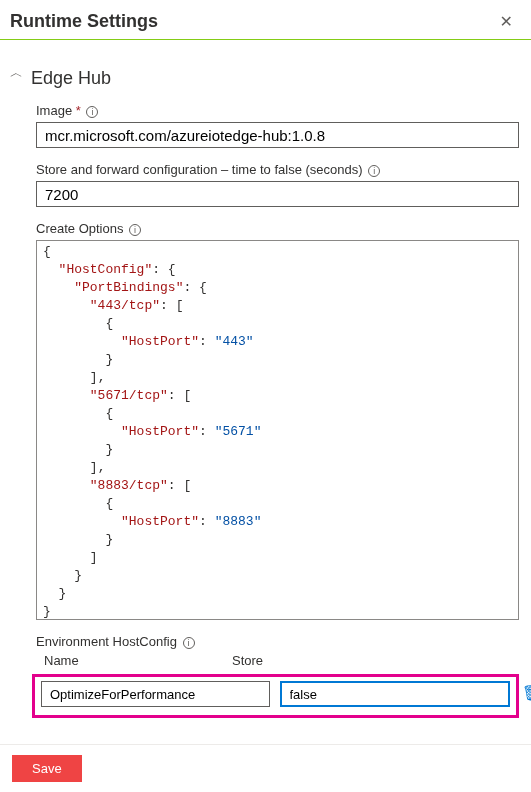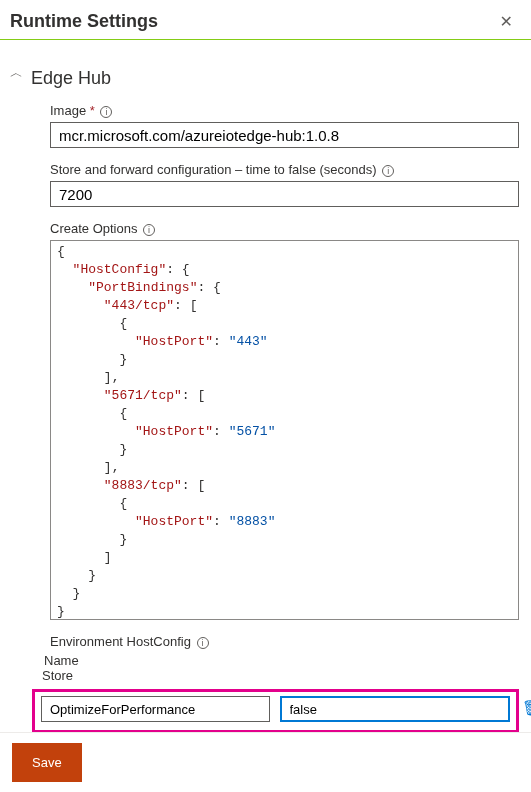--- a/index.html
+++ b/index.html
@@ -8,44 +8,44 @@
 .header { display: flex; align-items: center; justify-content: space-between; padding: 10px 14px 6px 10px; border-bottom: 1px solid #84cc16; }
 .header h1 { font-size: 18px; font-weight: 600; }
 .close-x { font-size: 16px; color: #605e5c; cursor: pointer; padding: 2px 4px; }
 .scroll-area { flex: 1; overflow-y: scroll; padding: 8px 6px 4px 10px; }
 .scroll-area::-webkit-scrollbar { width: 16px; }
 .scroll-area::-webkit-scrollbar-track { background: #f3f2f1; }
 .scroll-area::-webkit-scrollbar-thumb { background: #c8c6c4; border: 2px solid #f3f2f1; }
 .section-head { display: flex; align-items: center; gap: 8px; padding: 8px 0 14px 0; cursor: pointer; }
 .chevron { font-size: 13px; color: #605e5c; }
 .section-title { font-size: 18px; font-weight: 400; margin-top: 12px; }
-.field-block { margin-left: 40px; margin-right: 6px; margin-bottom: 14px; }
+.field-block { margin-left: 26px; margin-right: 6px; margin-bottom: 14px; }
 .field-label { font-size: 13px; margin-bottom: 4px; }
 .req { color: #a4262c; }
 .info-icon { display: inline-block; width: 12px; height: 12px; border: 1px solid #605e5c; border-radius: 50%; font-size: 9px; line-height: 11px; text-align: center; color: #605e5c; margin-left: 2px; vertical-align: middle; }
 .text-input { width: 100%; padding: 4px 8px; border: 1px solid #605e5c; font-size: 15px; font-family: inherit; height: 26px; }
 .code-box { border: 1px solid #8a8886; font-family: Consolas, "Courier New", monospace; font-size: 13px; line-height: 18px; max-height: 380px; overflow-y: scroll; padding: 2px 6px; background: #fff; white-space: pre; }
 .code-box::-webkit-scrollbar { width: 14px; }
 .code-box::-webkit-scrollbar-track { background: #f3f2f1; }
 .code-box::-webkit-scrollbar-thumb { background: #c8c6c4; }
 .tok-brace { color: #323130; }
 .tok-key { color: #a31515; }
 .tok-str { color: #0451a5; }
-.env-header { display: flex; margin-left: 26px; margin-top: 4px; flex-direction: column; }
+.env-header { display: flex; margin-left: 26px; margin-top: 4px; }
 .env-header .col { font-size: 13px; font-weight: 400; }
 .env-header .col.name { width: 190px; padding-left: 8px; }
 .env-header .col.value { width: 190px; padding-left: 6px; }
 .env-row-wrap { margin: 6px 6px 0 22px; position: relative; }
 .highlight-rect { border: 3px solid #e3008c; padding: 4px 6px 8px 6px; display: flex; gap: 10px; }
 .env-input { flex: 1; height: 26px; padding: 3px 8px; font-size: 13px; font-family: inherit; }
 .env-input.name { border: 1px solid #605e5c; }
 .env-input.value { border: 2px solid #0078d4; }
 .delete-icon { position: absolute; right: -22px; top: 10px; color: #0078d4; cursor: pointer; font-size: 15px; }
 .footer { border-top: 1px solid #edebe9; padding: 10px 12px; background: #fff; }
-.save-btn { background: #c2410c; color: #fff; border: none; padding: 12px 20px; font-size: 13px; cursor: pointer; }
+.save-btn { background: #ef4444; color: #fff; border: none; padding: 6px 20px; font-size: 13px; cursor: pointer; }
 </style>
 </head>
 <body>
 
 <div class="panel">
   <div class="header">
     <h1>Runtime Settings</h1>
     <span class="close-x">✕</span>
   </div>
 

